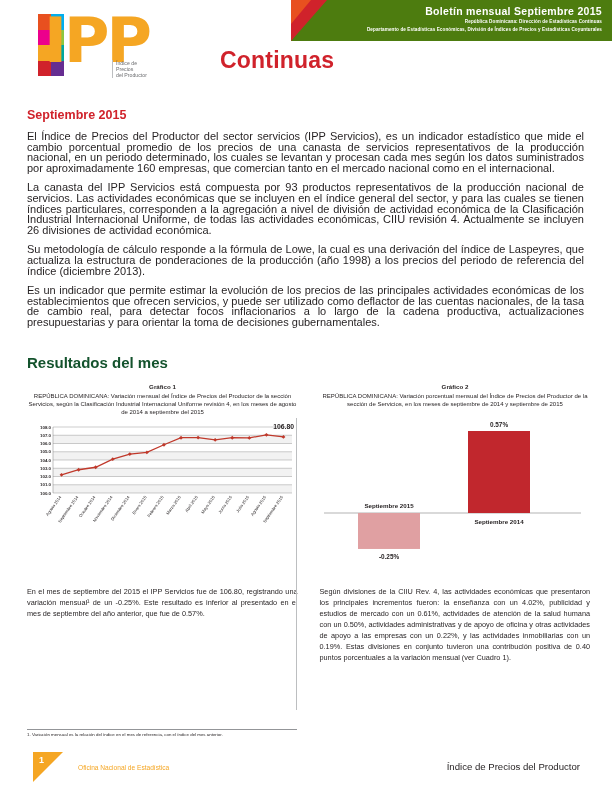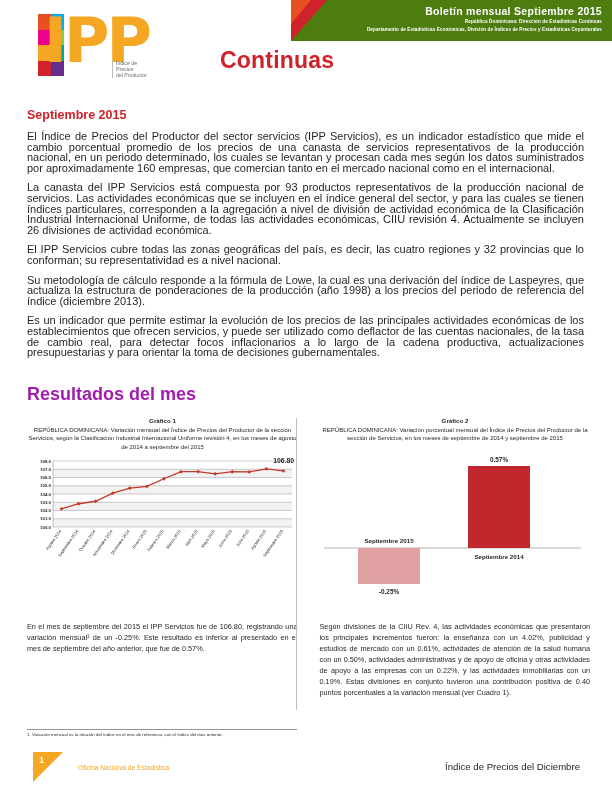--- a/index.html
+++ b/index.html
@@ -144,22 +144,22 @@
   .intro p {
     font-size: 11px;
     line-height: 10.6px;
     text-align: justify;
     margin: 0 0 9px 0;
     color: #231f20;
   }
 
   
   .results-heading {
-    color: #a21caf;
-    font-size: 18px;
+    color: #14532d;
+    font-size: 15px;
     font-weight: bold;
     margin: 26px 0 0 27px;
   }
   .charts-row {
     display: flex;
     margin: 12px 22px 0 27px;
     position: relative;
   }
   .chart-col {
     width: 279px;
@@ -337,21 +337,20 @@
     <div class="banner-title">Boletín mensual Septiembre 2015</div>
     <div class="banner-line1">República Dominicana: Dirección de Estadísticas Continuas</div>
     <div class="banner-line2">Departamento de Estadísticas Económicas, División de Índices de Precios y Estadísticas Coyunturales</div>
   </div>
 </div>
 
 <div class="section-heading">Septiembre 2015</div>
 <div class="intro">
   <p>El Índice de Precios del Productor del sector servicios (IPP Servicios), es un indicador estadístico que mide el cambio porcentual promedio de los precios de una canasta de servicios representativos de la producción nacional, en un periodo determinado, los cuales se levantan y procesan cada mes según los datos suministrados por aproximadamente 160 empresas, que comercian tanto en el mercado nacional como en el internacional.</p>
   <p>La canasta del IPP Servicios está compuesta por 93 productos representativos de la producción nacional de servicios. Las actividades económicas que se incluyen en el índice general del sector, y para las cuales se tienen índices particulares, corresponden a la agregación a nivel de división de actividad económica de la Clasificación Industrial Internacional Uniforme, de todas las actividades económicas, CIIU revisión 4. Actualmente se incluyen 26 divisiones de actividad económica.</p>
-  <p>El IPP Servicios cubre todas las zonas geográficas del país, es decir, las cuatro regiones y 32 provincias que lo conforman; su representatividad es a nivel nacional.</p>
   <p>Su metodología de cálculo responde a la fórmula de Lowe, la cual es una derivación del índice de Laspeyres, que actualiza la estructura de ponderaciones de la producción (año 1998) a los precios del periodo de referencia del índice (diciembre 2013).</p>
   <p>Es un indicador que permite estimar la evolución de los precios de las principales actividades económicas de los establecimientos que ofrecen servicios, y puede ser utilizado como deflactor de las cuentas nacionales, de la tasa de cambio real, para detectar focos inflacionarios a lo largo de la cadena productiva, actualizaciones presupuestarias y para orientar la toma de decisiones gubernamentales.</p>
 </div>
 
 <div class="results-heading">Resultados del mes</div>
 
 <div class="col-divider"></div>
 
 <div class="charts-row">
   <div class="chart-col left">
@@ -443,14 +442,14 @@
 </div>
 
 <div class="footnote-wrap">
   <div class="footnote">1. Variación mensual es la relación del índice en el mes de referencia, con el índice del mes anterior.</div>
 </div>
 
 <div class="footer">
   <span class="footer-tri"></span>
   <span class="footer-page">1</span>
   <span class="footer-office">Oficina Nacional de Estadística</span>
-  <span class="footer-right">Índice de Precios del Diciembre</span>
+  <span class="footer-right">Índice de Precios del Productor</span>
 </div>
 
 </body></html>

